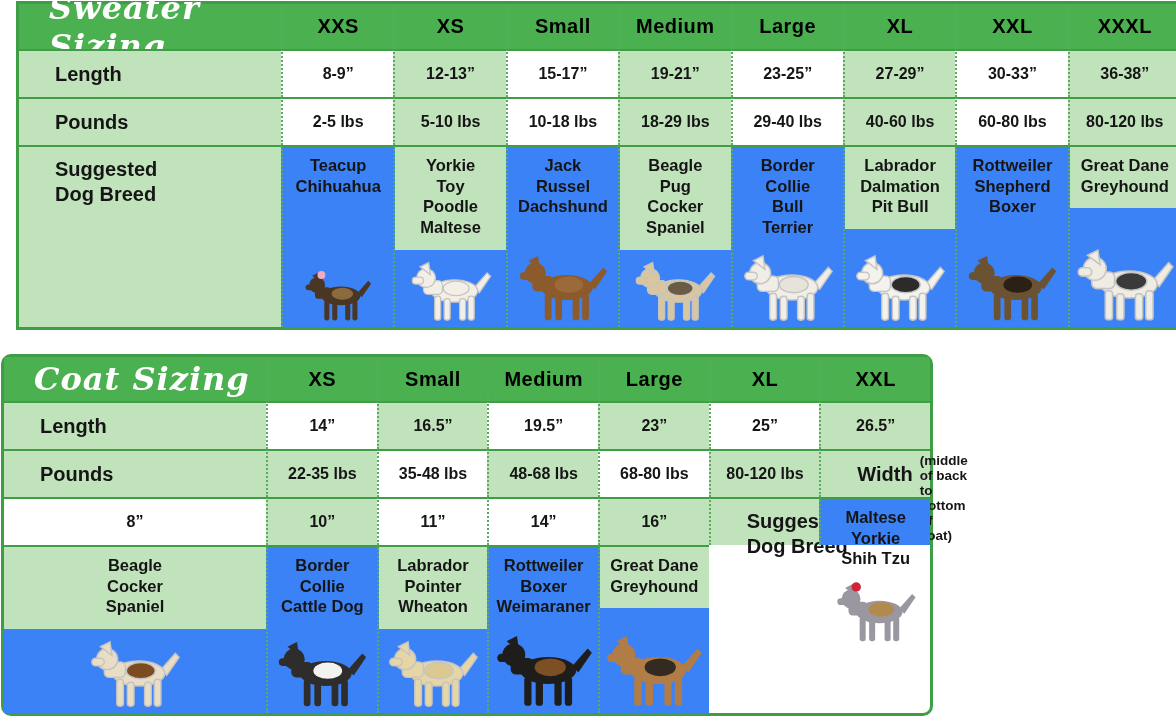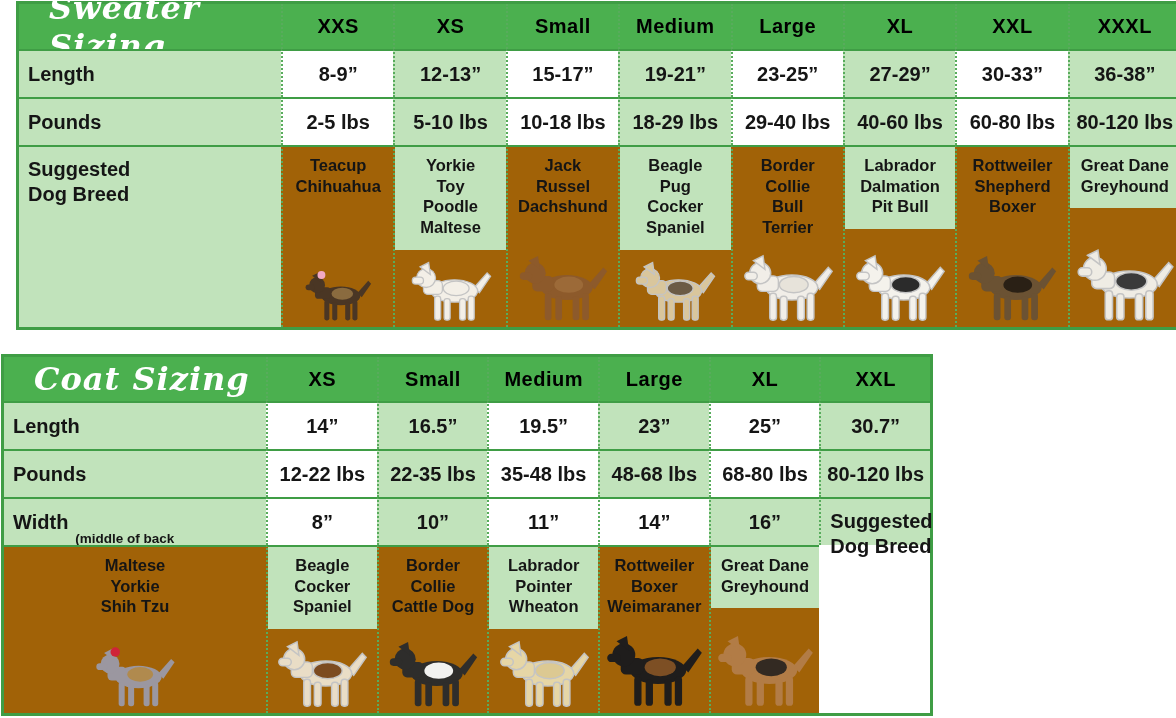--- a/index.html
+++ b/index.html
@@ -6,41 +6,41 @@
   body { width:1176px; height:718px; font-family:"Liberation Sans", sans-serif; }
   .stage { position:relative; width:1176px; height:718px; overflow:hidden; background:#fff; }
 
   .sizing-table { position:absolute; display:grid; box-sizing:border-box;
     border:3px solid #3f9d45; background:#fff; }
   .sweater { left:16px; top:1px; width:1167px; height:329px;
     grid-template-columns:262px repeat(8,1fr);
     grid-template-rows:45px 48px 48px 1fr; }
   .coat { left:1px; top:354px; width:932px; height:362px;
     grid-template-columns:262px repeat(6,1fr);
-    grid-template-rows:44px 48px 48px 48px 1fr; }
+    grid-template-rows:44px 48px 48px 48px 1fr;border-radius:10px; }
 
   .cell { box-sizing:border-box; display:flex; align-items:center; color:#151515; min-width:0; }
   .sweater > .cell:not(:nth-child(9n+1)) { border-left:2px dotted #58ac5c; }
   .coat    > .cell:not(:nth-child(7n+1)) { border-left:2px dotted #58ac5c; }
   .sweater > .cell:nth-child(n+10),
   .coat    > .cell:nth-child(n+8) { border-top:2px solid #3f9d45; }
 
   .head { background:#4bb04f; }
   .ttl { font-family:"DejaVu Serif", serif; font-style:italic; font-weight:700;
     font-size:32px; letter-spacing:1px; color:#ffffff; padding-left:30px; }
   .size { justify-content:center; color:#000000; font-size:20px; font-weight:700; letter-spacing:.5px; }
 
   .g { background:#c1e3bb; }
-  .lbl { padding-left:9px; font-size:20px; font-weight:700; }
+  .lbl { padding-left:36px; font-size:20px; font-weight:700; }
   .toplbl { align-items:flex-start; padding-top:10px; white-space:pre-line; line-height:1.25; }
   .wlbl { gap:7px; }
   .wnote { font-size:13.5px; font-weight:700; line-height:1.12; white-space:pre-line;margin-top:48px; }
-  .val { justify-content:center; font-size:20px; font-weight:700; }
-
-  .bcell { flex-direction:column; justify-content:space-between; align-items:center; background:#a16207; }
+  .val { justify-content:center; font-size:16px; font-weight:700; }
+
+  .bcell { flex-direction:column; justify-content:space-between; align-items:center; background:#3b82f6; }
   .btxt { width:100%; box-sizing:border-box; text-align:center; font-size:16.5px; font-weight:700;
     line-height:1.25; white-space:pre-line; padding:8px 2px 12px; }
   .tg { background:#c1e3bb; }
 
   .dog { display:block; flex:0 0 auto; margin-bottom:5px; }
   .dw1{width:72px} .dw2{width:86px} .dw3{width:96px} .dw4{width:104px}
   .outl use, .outl ellipse { stroke:#c4c4c4; stroke-width:1.5; }
   .defs { position:absolute; width:0; height:0; }
 </style>
 </head>
@@ -192,24 +192,23 @@
     <div class="cell head size">Large</div>
     <div class="cell head size">XL</div>
     <div class="cell head size">XXL</div>
 
     <div class="cell lbl g">Length</div>
     <div class="cell val">14”</div>
     <div class="cell val g">16.5”</div>
     <div class="cell val">19.5”</div>
     <div class="cell val g">23”</div>
     <div class="cell val">25”</div>
-    <div class="cell val g">30.7”</div>
+    <div class="cell val g">26.5”</div>
 
     <div class="cell lbl g">Pounds</div>
-    <div class="cell val">12-22 lbs</div>
     <div class="cell val g">22-35 lbs</div>
     <div class="cell val">35-48 lbs</div>
     <div class="cell val g">48-68 lbs</div>
     <div class="cell val">68-80 lbs</div>
     <div class="cell val g">80-120 lbs</div>
 
     <div class="cell lbl g wlbl">
       <span class="wmain">Width</span>
       <span class="wnote">(middle of back
 to bottom of coat)</span>

